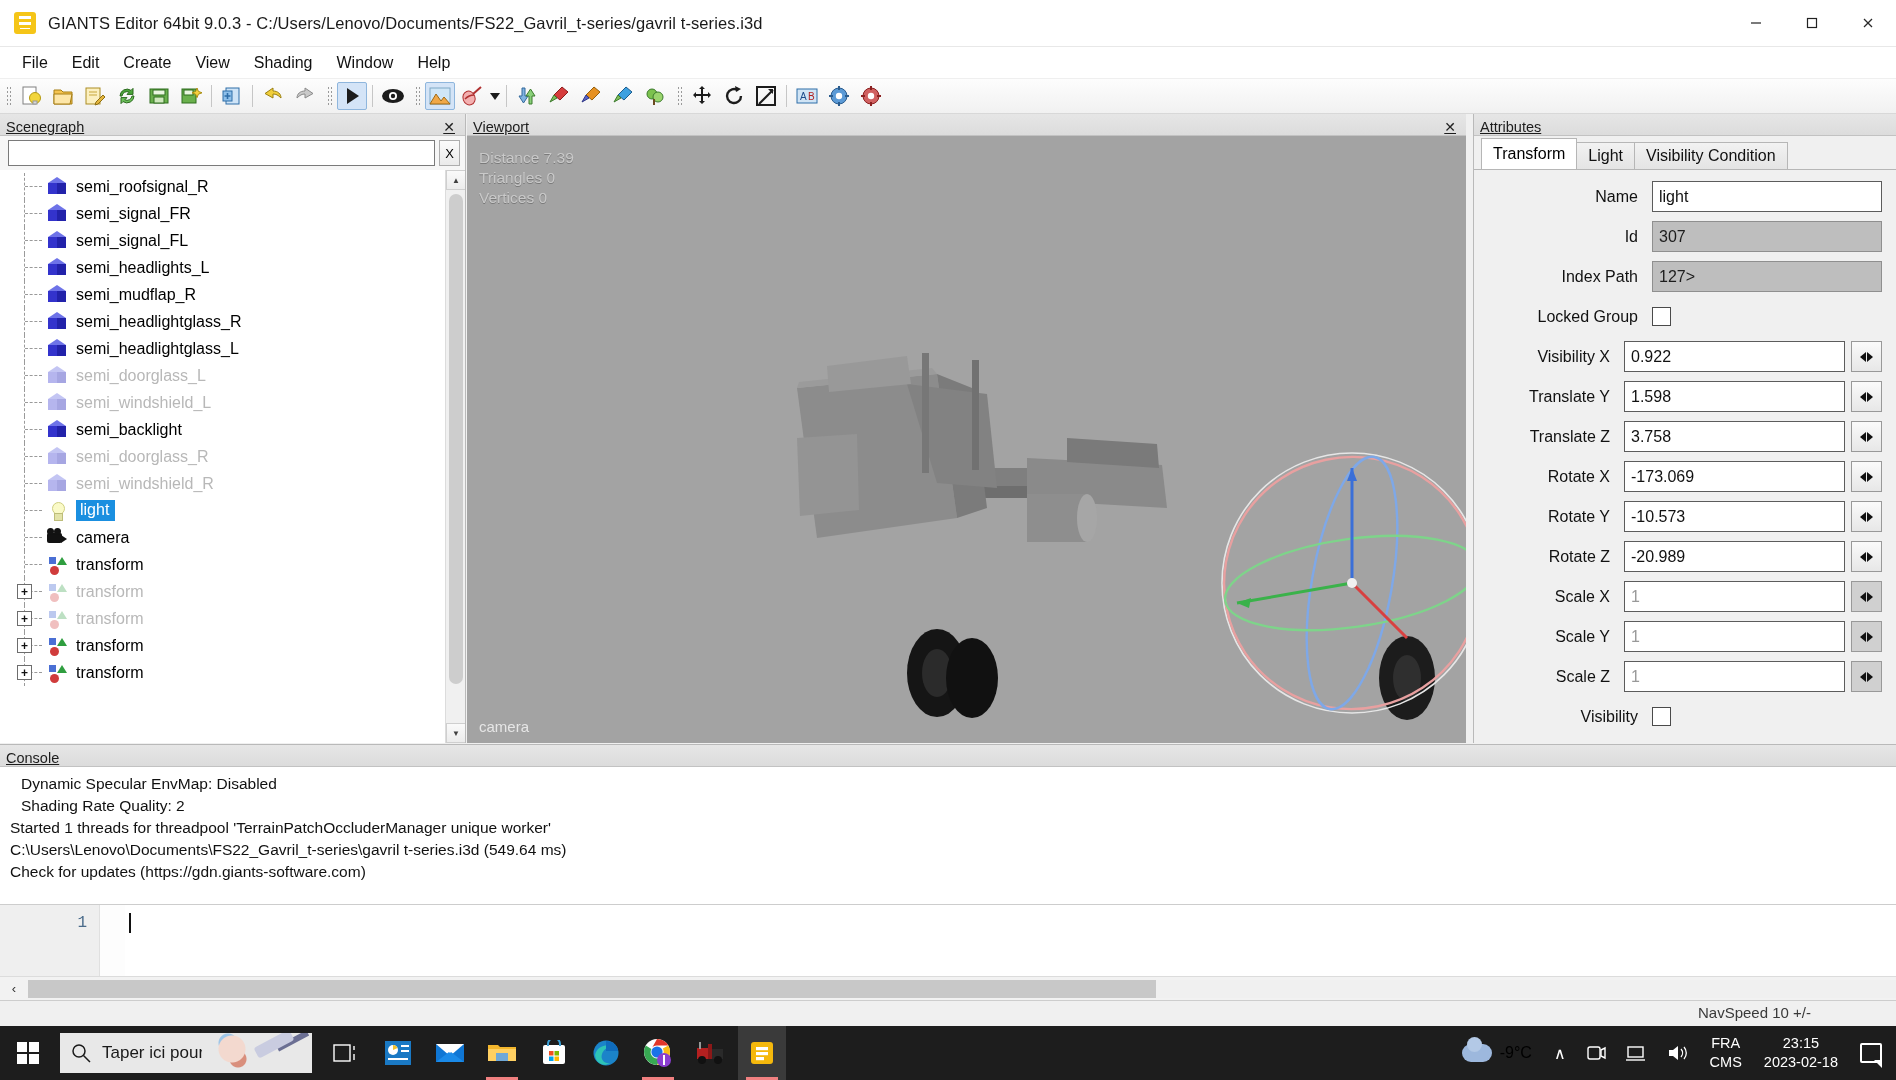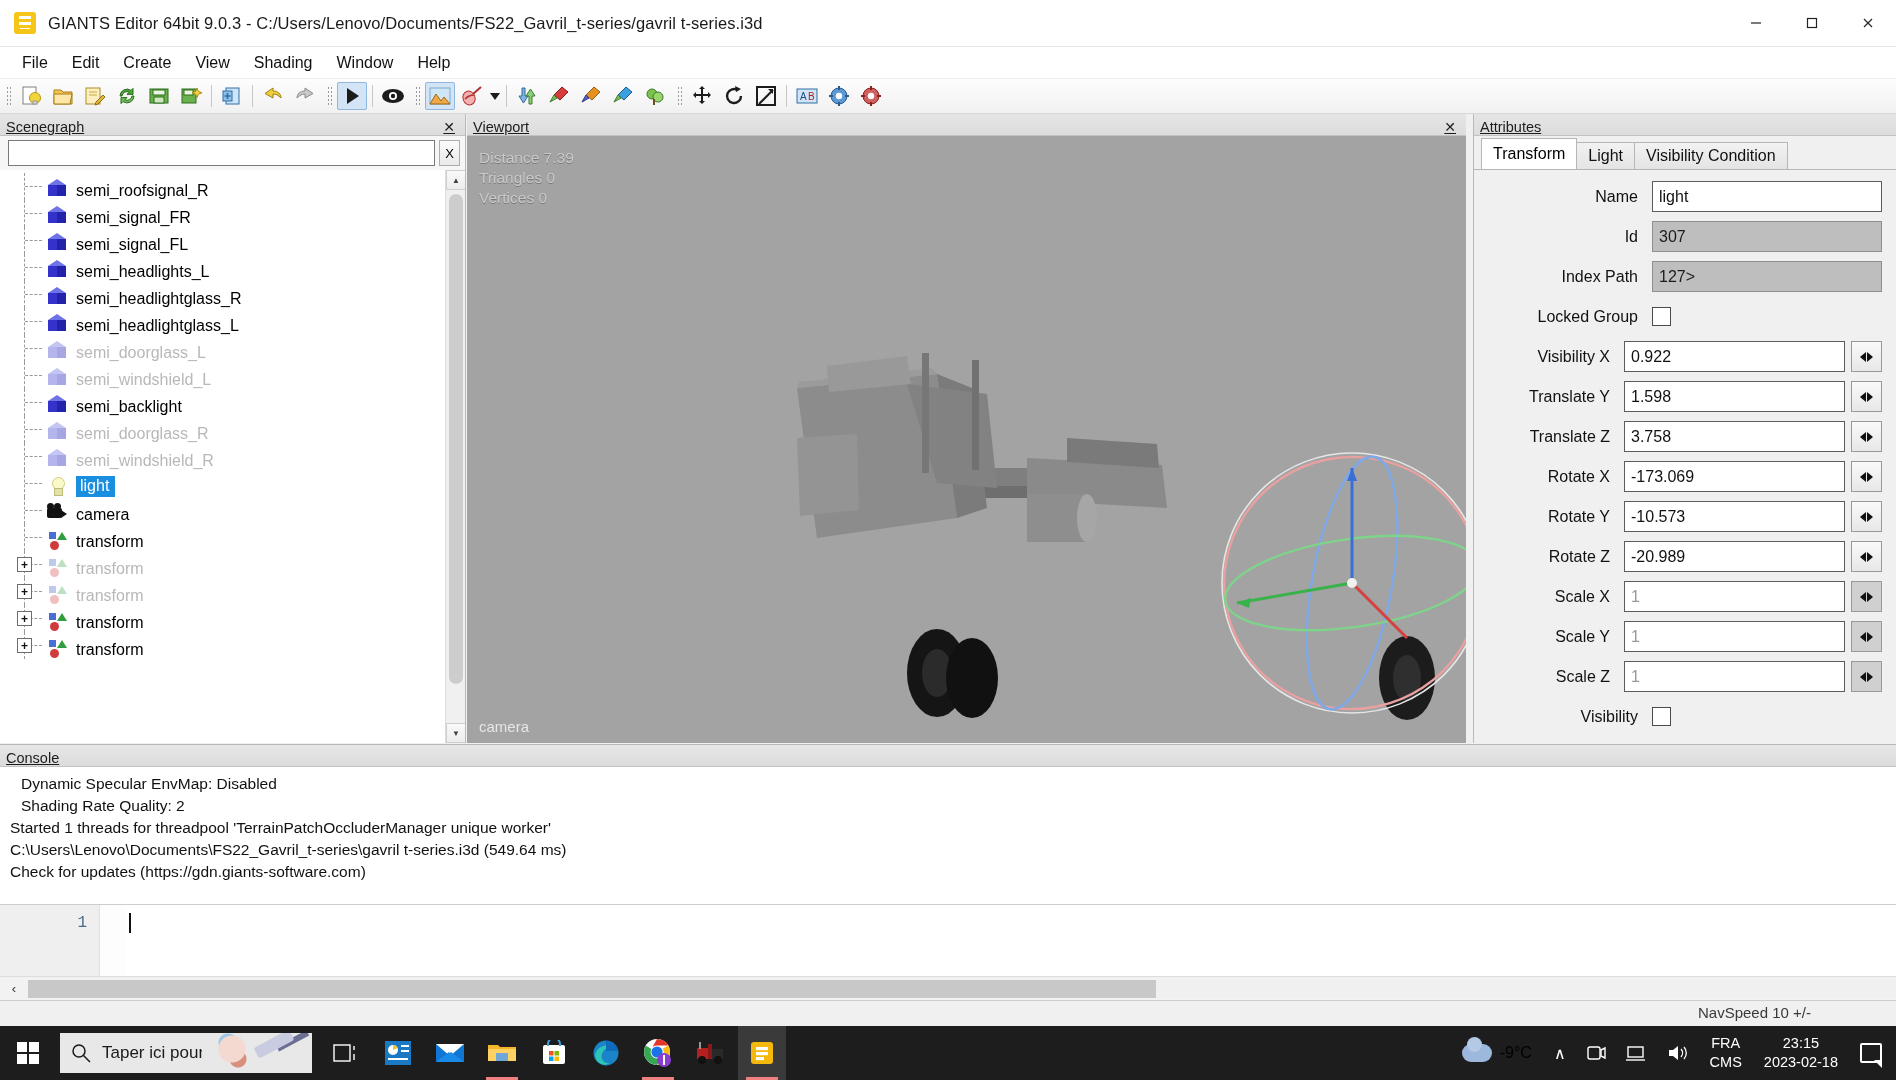--- a/index.html
+++ b/index.html
@@ -98,21 +98,21 @@
     width: 21px; height: 26px; margin-left: 4px; border: 1px solid #adadad;
     background: linear-gradient(#fbfbfb,#eaeaea); font-size: 13px;
     display: flex; align-items: center; justify-content: center;
   }
   .sg-tree {
     flex: 1; position: relative; overflow: hidden; background: #fff;
     padding-top: 3px;
   }
   .sg-rows { position: relative; }
   .sg-row {
-    height: 27px; display: flex; align-items: flex-end; padding-left: 16px;
+    height: 27px; display: flex; align-items: center; padding-left: 16px;
     position: relative; font-size: 16px; color: #000;
   }
   .sg-expander {
     position: absolute; left: 17px; width: 15px; height: 15px;
     border: 1px solid #6d6d6d; background: #fff;
     display: flex; align-items: center; justify-content: center;
     font-size: 12px; line-height: 1; color: #111; font-weight: bold;
   }
   .sg-guide {
     position: absolute; left: 24px; top: 0; bottom: 0; width: 1px;
@@ -633,20 +633,30 @@
             <div class="sg-label">semi_headlights_L</div>
           </div>
           <div class="sg-row">
             <div class="sg-guide"></div>
             <div class="sg-elbow"></div>
             <div class="sg-icon ico-cube">
               <i class="top"></i>
               <i class="lft"></i>
               <i class="rgt"></i>
             </div>
+            <div class="sg-label">semi_mudflap_R</div>
+          </div>
+          <div class="sg-row">
+            <div class="sg-guide"></div>
+            <div class="sg-elbow"></div>
+            <div class="sg-icon ico-cube">
+              <i class="top"></i>
+              <i class="lft"></i>
+              <i class="rgt"></i>
+            </div>
             <div class="sg-label">semi_headlightglass_R</div>
           </div>
           <div class="sg-row">
             <div class="sg-guide"></div>
             <div class="sg-elbow"></div>
             <div class="sg-icon ico-cube">
               <i class="top"></i>
               <i class="lft"></i>
               <i class="rgt"></i>
             </div>

